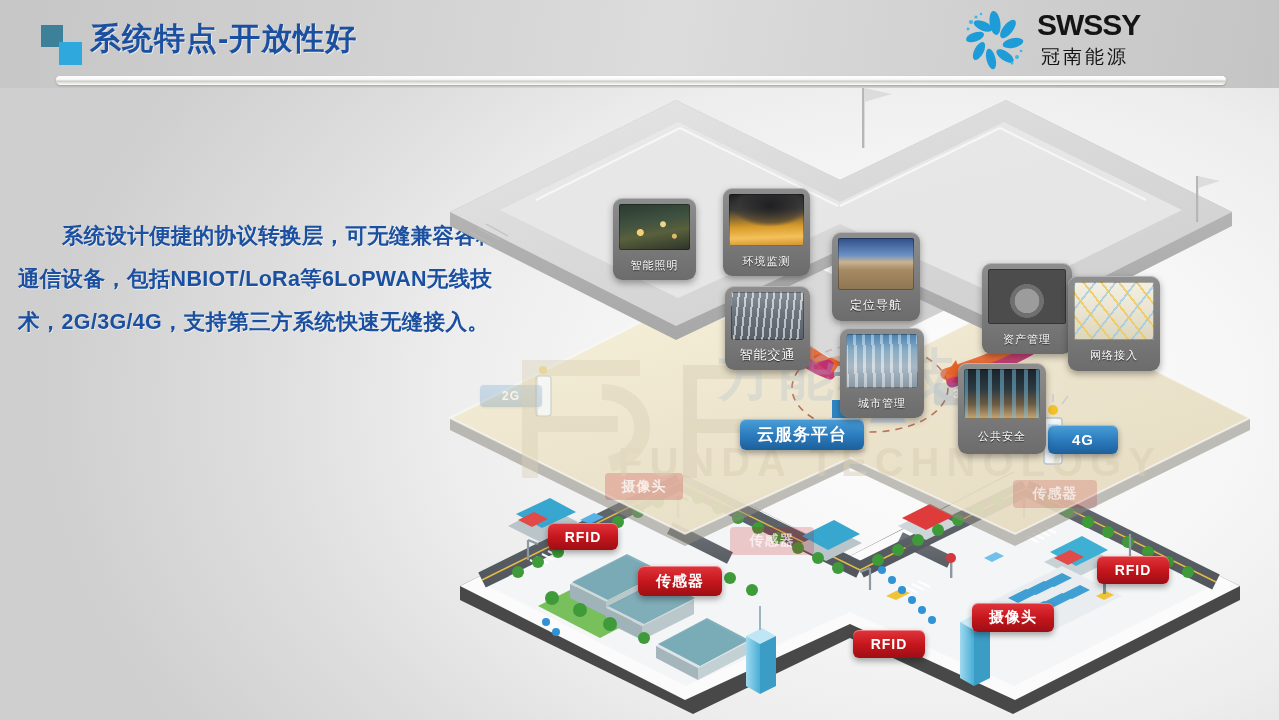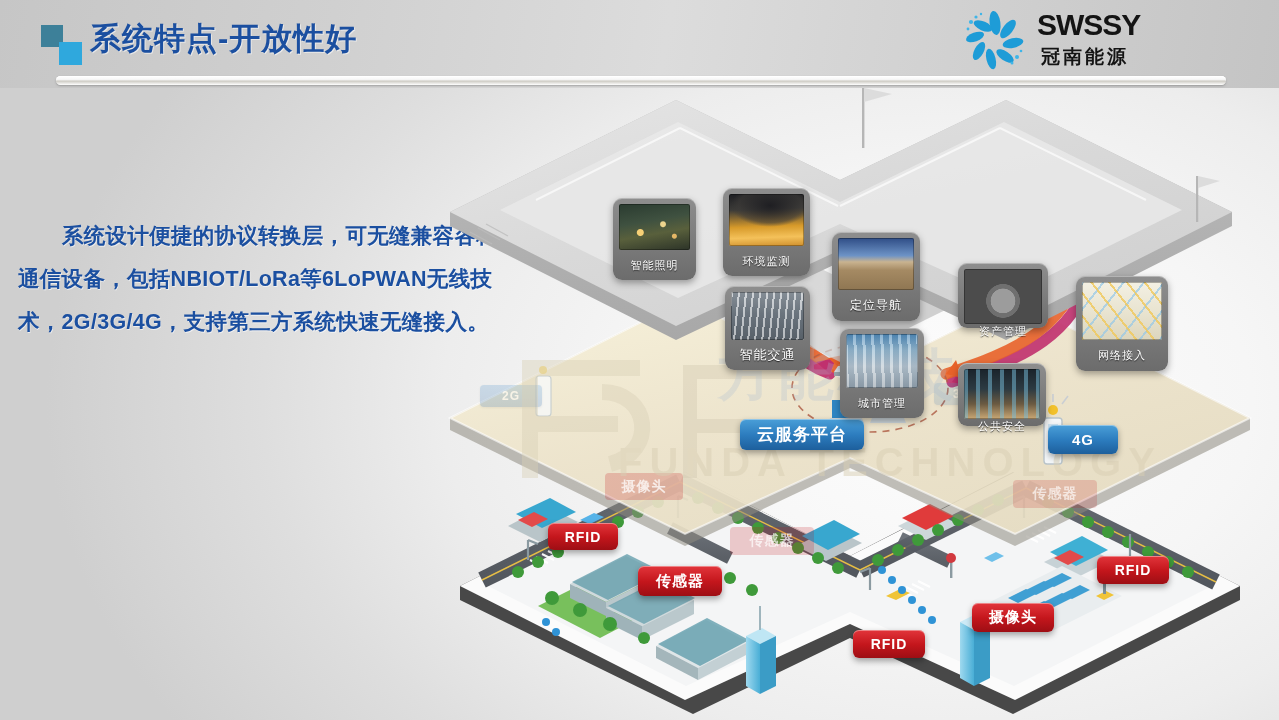--- a/index.html
+++ b/index.html
@@ -40,21 +40,21 @@
   
   #logo{position:absolute;left:963px;top:6px;width:262px;height:68px;}
   #logo-mark{position:absolute;left:0;top:2px;width:64px;height:64px;}
   #logo-word{
     position:absolute;left:74px;top:2px;
     font-size:30px;font-weight:bold;letter-spacing:-1px;color:#141414;
     font-family:Liberation Sans, sans-serif;
   }
   #logo-cn{
     position:absolute;left:78px;top:38px;
-    font-size:19px;font-weight:bold;letter-spacing:3px;color:#141414;
+    font-size:19px;font-weight:normal;letter-spacing:3px;color:#141414;
   }
 
   
   #para{
     position:absolute;left:18px;top:215px;width:480px;
     color:#1b4fa0;font-size:21.5px;font-weight:bold;line-height:43px;
     letter-spacing:.3px;
     text-shadow:.6px .6px 0 rgba(255,255,255,.6);
   }
   #para p{margin:0;text-indent:44px;}
@@ -552,35 +552,35 @@
       <div class="cap" style="font-size:12px;">定位导航</div>
     </div>
 
     <div class="tile" style="left:410px;top:248px;width:84px;height:90px;">
       <div class="thumb" style="height:54px;background:
              repeating-linear-gradient(88deg, rgba(255,255,255,.4) 0 3px, rgba(120,140,160,.25) 3px 9px),
              linear-gradient(180deg,#3b7fb4 0%,#8fb6cf 30%,#b9c7d1 60%,#8e9ba6 100%);"></div>
       <div class="cap" style="font-size:11px;">城市管理</div>
     </div>
 
-    <div class="tile" style="left:528px;top:183px;width:90px;height:65px;">
+    <div class="tile" style="left:552px;top:183px;width:90px;height:91px;">
       <div class="thumb" style="height:55px;background:
              radial-gradient(circle at 50% 58%, #9c9c9c 0 24%, #6f6f6f 25% 33%, #4c4c4c 34% 100%),
              linear-gradient(180deg,#3b3b3b,#2d2d2d);"></div>
       <div class="cap" style="font-size:11px;">资产管理</div>
     </div>
 
-    <div class="tile" style="left:528px;top:283px;width:88px;height:63px;">
+    <div class="tile" style="left:528px;top:283px;width:88px;height:91px;">
       <div class="thumb" style="height:50px;background:
              repeating-linear-gradient(90deg, rgba(120,190,220,.5) 0 4px, transparent 4px 12px),
              linear-gradient(180deg,#1a232b 0%,#2c3a42 40%,#6b5a41 70%,#caa875 100%);"></div>
       <div class="cap" style="font-size:11px;">公共安全</div>
     </div>
 
-    <div class="tile" style="left:638px;top:196px;width:92px;height:95px;margin-left:8px;">
+    <div class="tile" style="left:638px;top:196px;width:92px;height:95px;">
       <div class="thumb" style="height:58px;background:
              repeating-linear-gradient(52deg, rgba(240,200,90,.8) 0 2px, transparent 2px 14px),
              repeating-linear-gradient(128deg, rgba(150,200,230,.7) 0 2px, transparent 2px 16px),
              linear-gradient(180deg,#f3f0e3 0%,#e8e3cf 55%,#dcd6bd 100%);"></div>
       <div class="cap" style="font-size:11px;">网络接入</div>
     </div>
 
   </div>
 </div>
 

